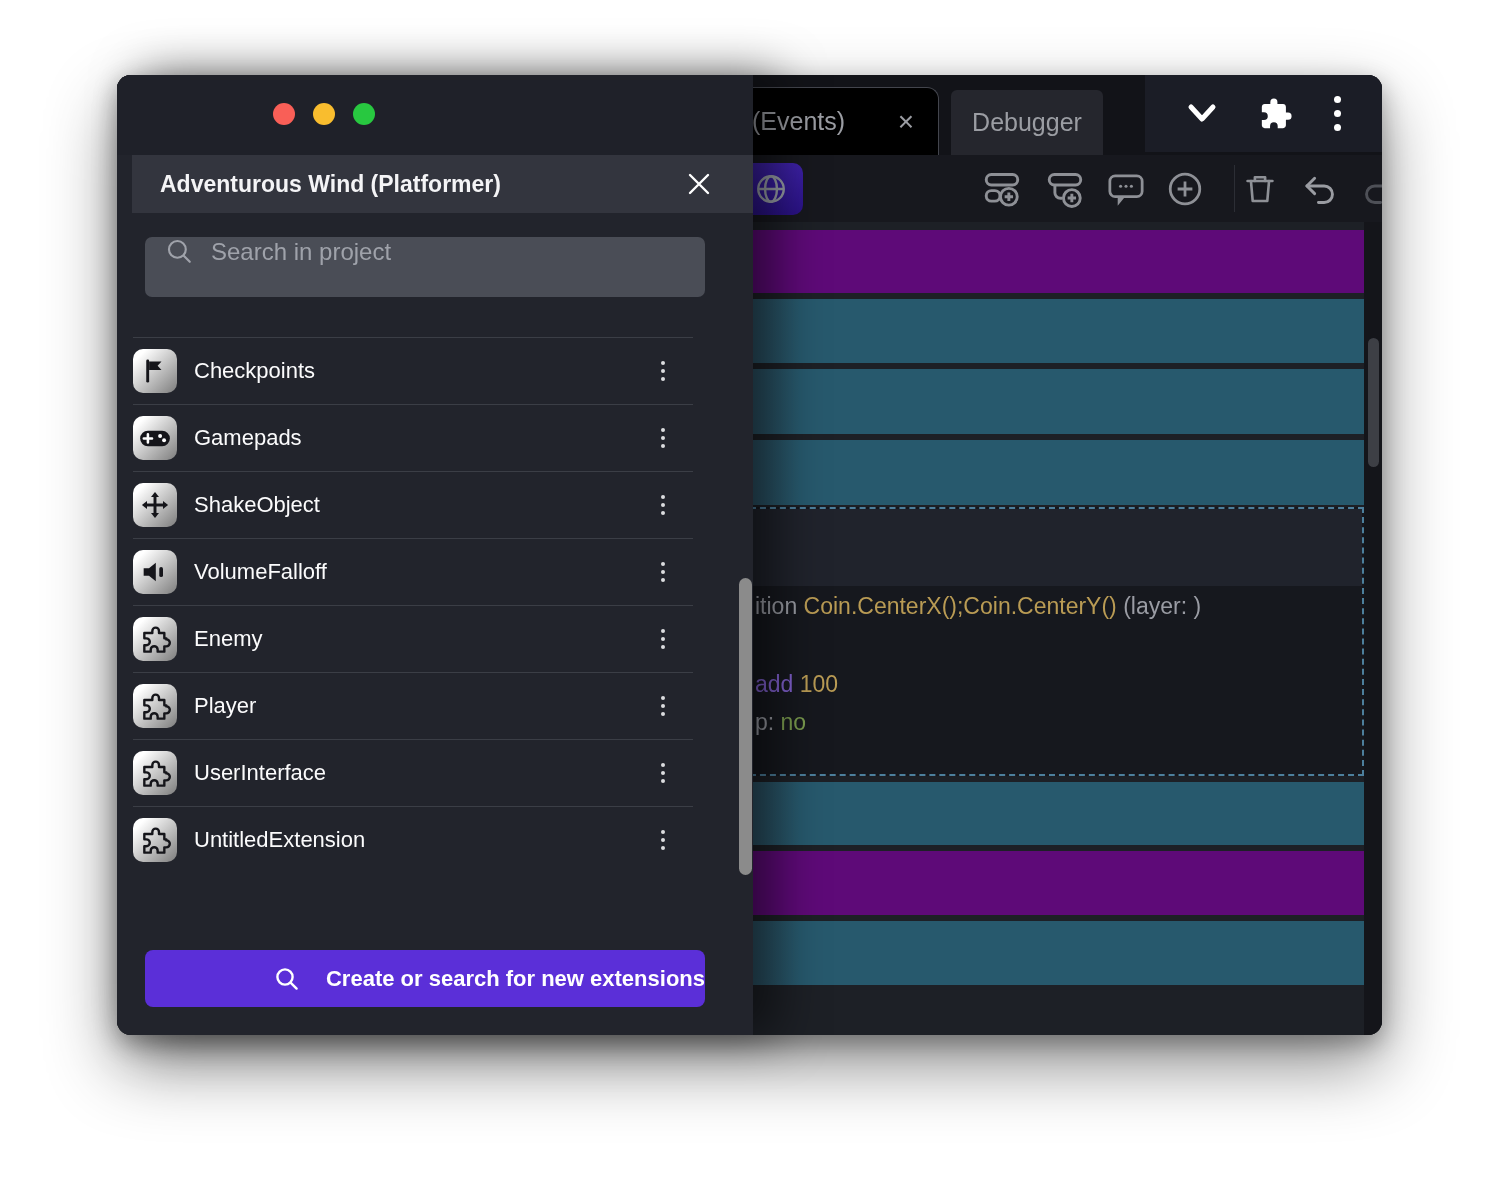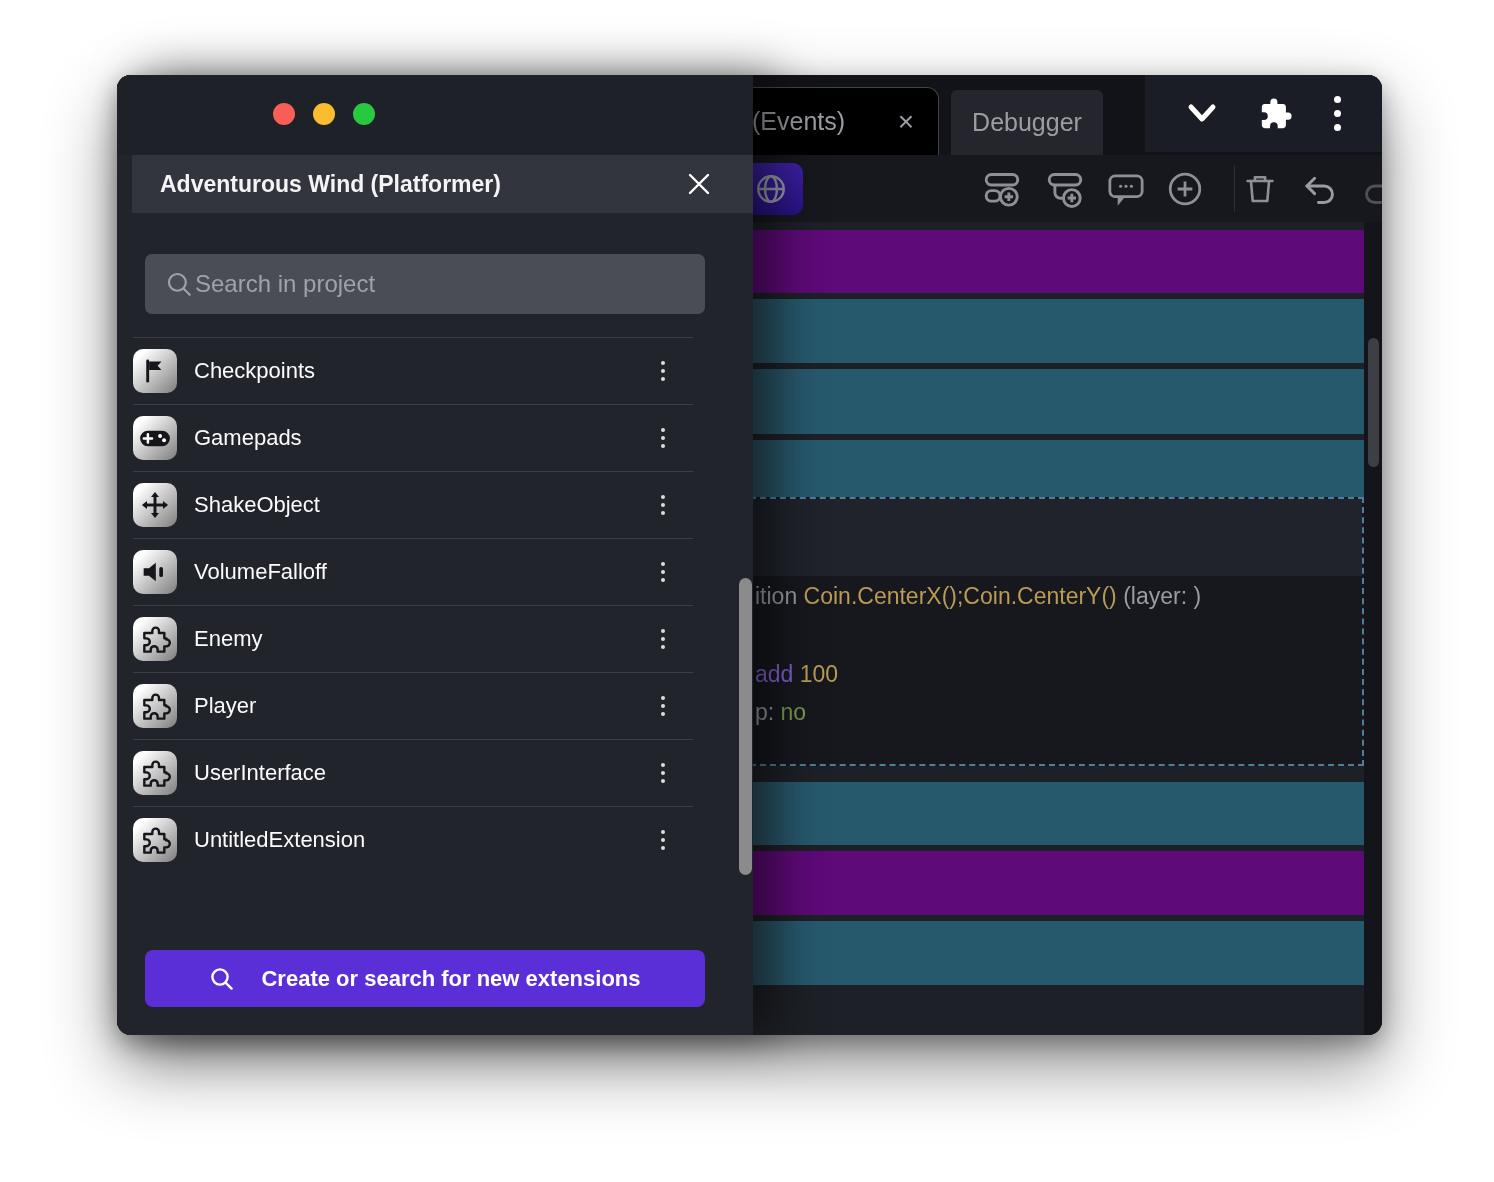--- a/index.html
+++ b/index.html
@@ -42,21 +42,21 @@
   }
   .tsep{position:absolute;top:10px;width:1px;height:47px;background:#2c2e35;}
   
   .events{position:absolute;left:0;top:147px;right:0;bottom:0;background:#1d2026;}
   .gutter{position:absolute;left:1247px;top:0;bottom:0;width:18px;background:#14151a;}
   .ev-scroll{position:absolute;left:1251px;top:116px;width:11px;height:129px;border-radius:6px;background:#3d3f45;}
   .erow{position:absolute;left:623px;width:624px;}
   .erow.purple{background:var(--purple_event,#5e0a78);}
   .erow.teal{background:linear-gradient(90deg,#2d5062 0,var(--teal_event,#27596d) 60px);}
   .esel{
-    position:absolute;left:623px;width:624px;top:275px;height:269px;
+    position:absolute;left:623px;width:624px;top:285px;height:269px;
     background:#16181e;border:2px dashed var(--dashed_border,#4d7f9c);box-sizing:border-box;
   }
   .esel .cond{position:absolute;left:0;right:0;top:0;height:77px;background:#20232c;}
   .codeline{position:absolute;left:13px;right:6px;font-size:23px;white-space:nowrap;overflow:hidden;}
   .c-gray{color:var(--code_gray,#9a9ca4);}
   .c-gold{color:var(--code_gold,#b99b54);}
   .c-purple{color:var(--code_purple,#8060ce);}
   .c-green{color:var(--code_green,#7a9b4e);}
   
   .modal{
@@ -69,41 +69,41 @@
   .light.red{left:156px;background:var(--traffic_red,#f95f57);}
   .light.yellow{left:196px;background:var(--traffic_yellow,#f9bd2e);}
   .light.green{left:236px;background:var(--traffic_green,#28c840);}
   .m-header{
     position:absolute;left:0;top:80px;right:0;height:58px;background:#33353e;
     display:flex;align-items:center;padding-left:28px;box-sizing:border-box;margin-left:15px;
   }
   .m-title{font-size:23px;font-weight:700;color:#f4f4f6;}
   .m-close{position:absolute;right:42px;top:17px;width:24px;height:24px;cursor:pointer;}
   .m-search{
-    position:absolute;left:28px;top:179px;width:560px;height:60px;background:#4a4d56;
-    border-radius:7px;display:flex;align-items:center;padding-left:20px;box-sizing:border-box;
+    position:absolute;left:28px;top:162px;width:560px;height:60px;background:#4a4d56;
+    border-radius:7px;display:flex;align-items:flex-start;gap:16px;padding-left:20px;box-sizing:border-box;
   }
   .m-search input{
     flex:1;background:transparent;border:none;outline:none;color:#e8e9ec;font-size:24px;
     font-family:"Liberation Sans","DejaVu Sans",sans-serif;
   }
   .m-search input::placeholder{color:#9fa2aa;opacity:1;}
   .m-list{position:absolute;left:16px;top:262px;width:560px;}
   .m-row{height:66px;display:flex;align-items:center;border-top:1px solid #3b3e46;position:relative;}
   .m-icon{
     width:44px;height:44px;border-radius:10px;flex:0 0 44px;
     background:linear-gradient(135deg,#ffffff 15%,#7d7d7d 100%);
     display:flex;align-items:center;justify-content:center;
   }
   .m-label{margin-left:17px;font-size:22px;color:#fbfbfc;}
   .m-kebab{position:absolute;right:22px;display:flex;flex-direction:column;gap:4px;padding:6px;cursor:pointer;}
   .m-kebab i{width:4px;height:4px;border-radius:50%;background:#dcdde0;}
   .m-cta{
     position:absolute;left:28px;top:875px;width:560px;height:57px;border-radius:8px;
-    background:var(--accent_purple,#5b2fd8);display:flex;align-items:center;justify-content:center;gap:26px;
+    background:var(--accent_purple,#5b2fd8);display:flex;align-items:center;justify-content:flex-end;gap:26px;
     color:#fff;font-size:22px;font-weight:700;cursor:pointer;
   }
   .m-scroll{position:absolute;left:622px;top:503px;width:13px;height:297px;border-radius:7px;background:#8b8b8b;}
   svg{display:block;}
 </style>
 </head>
 <body>
 
 <div class="app">
 

